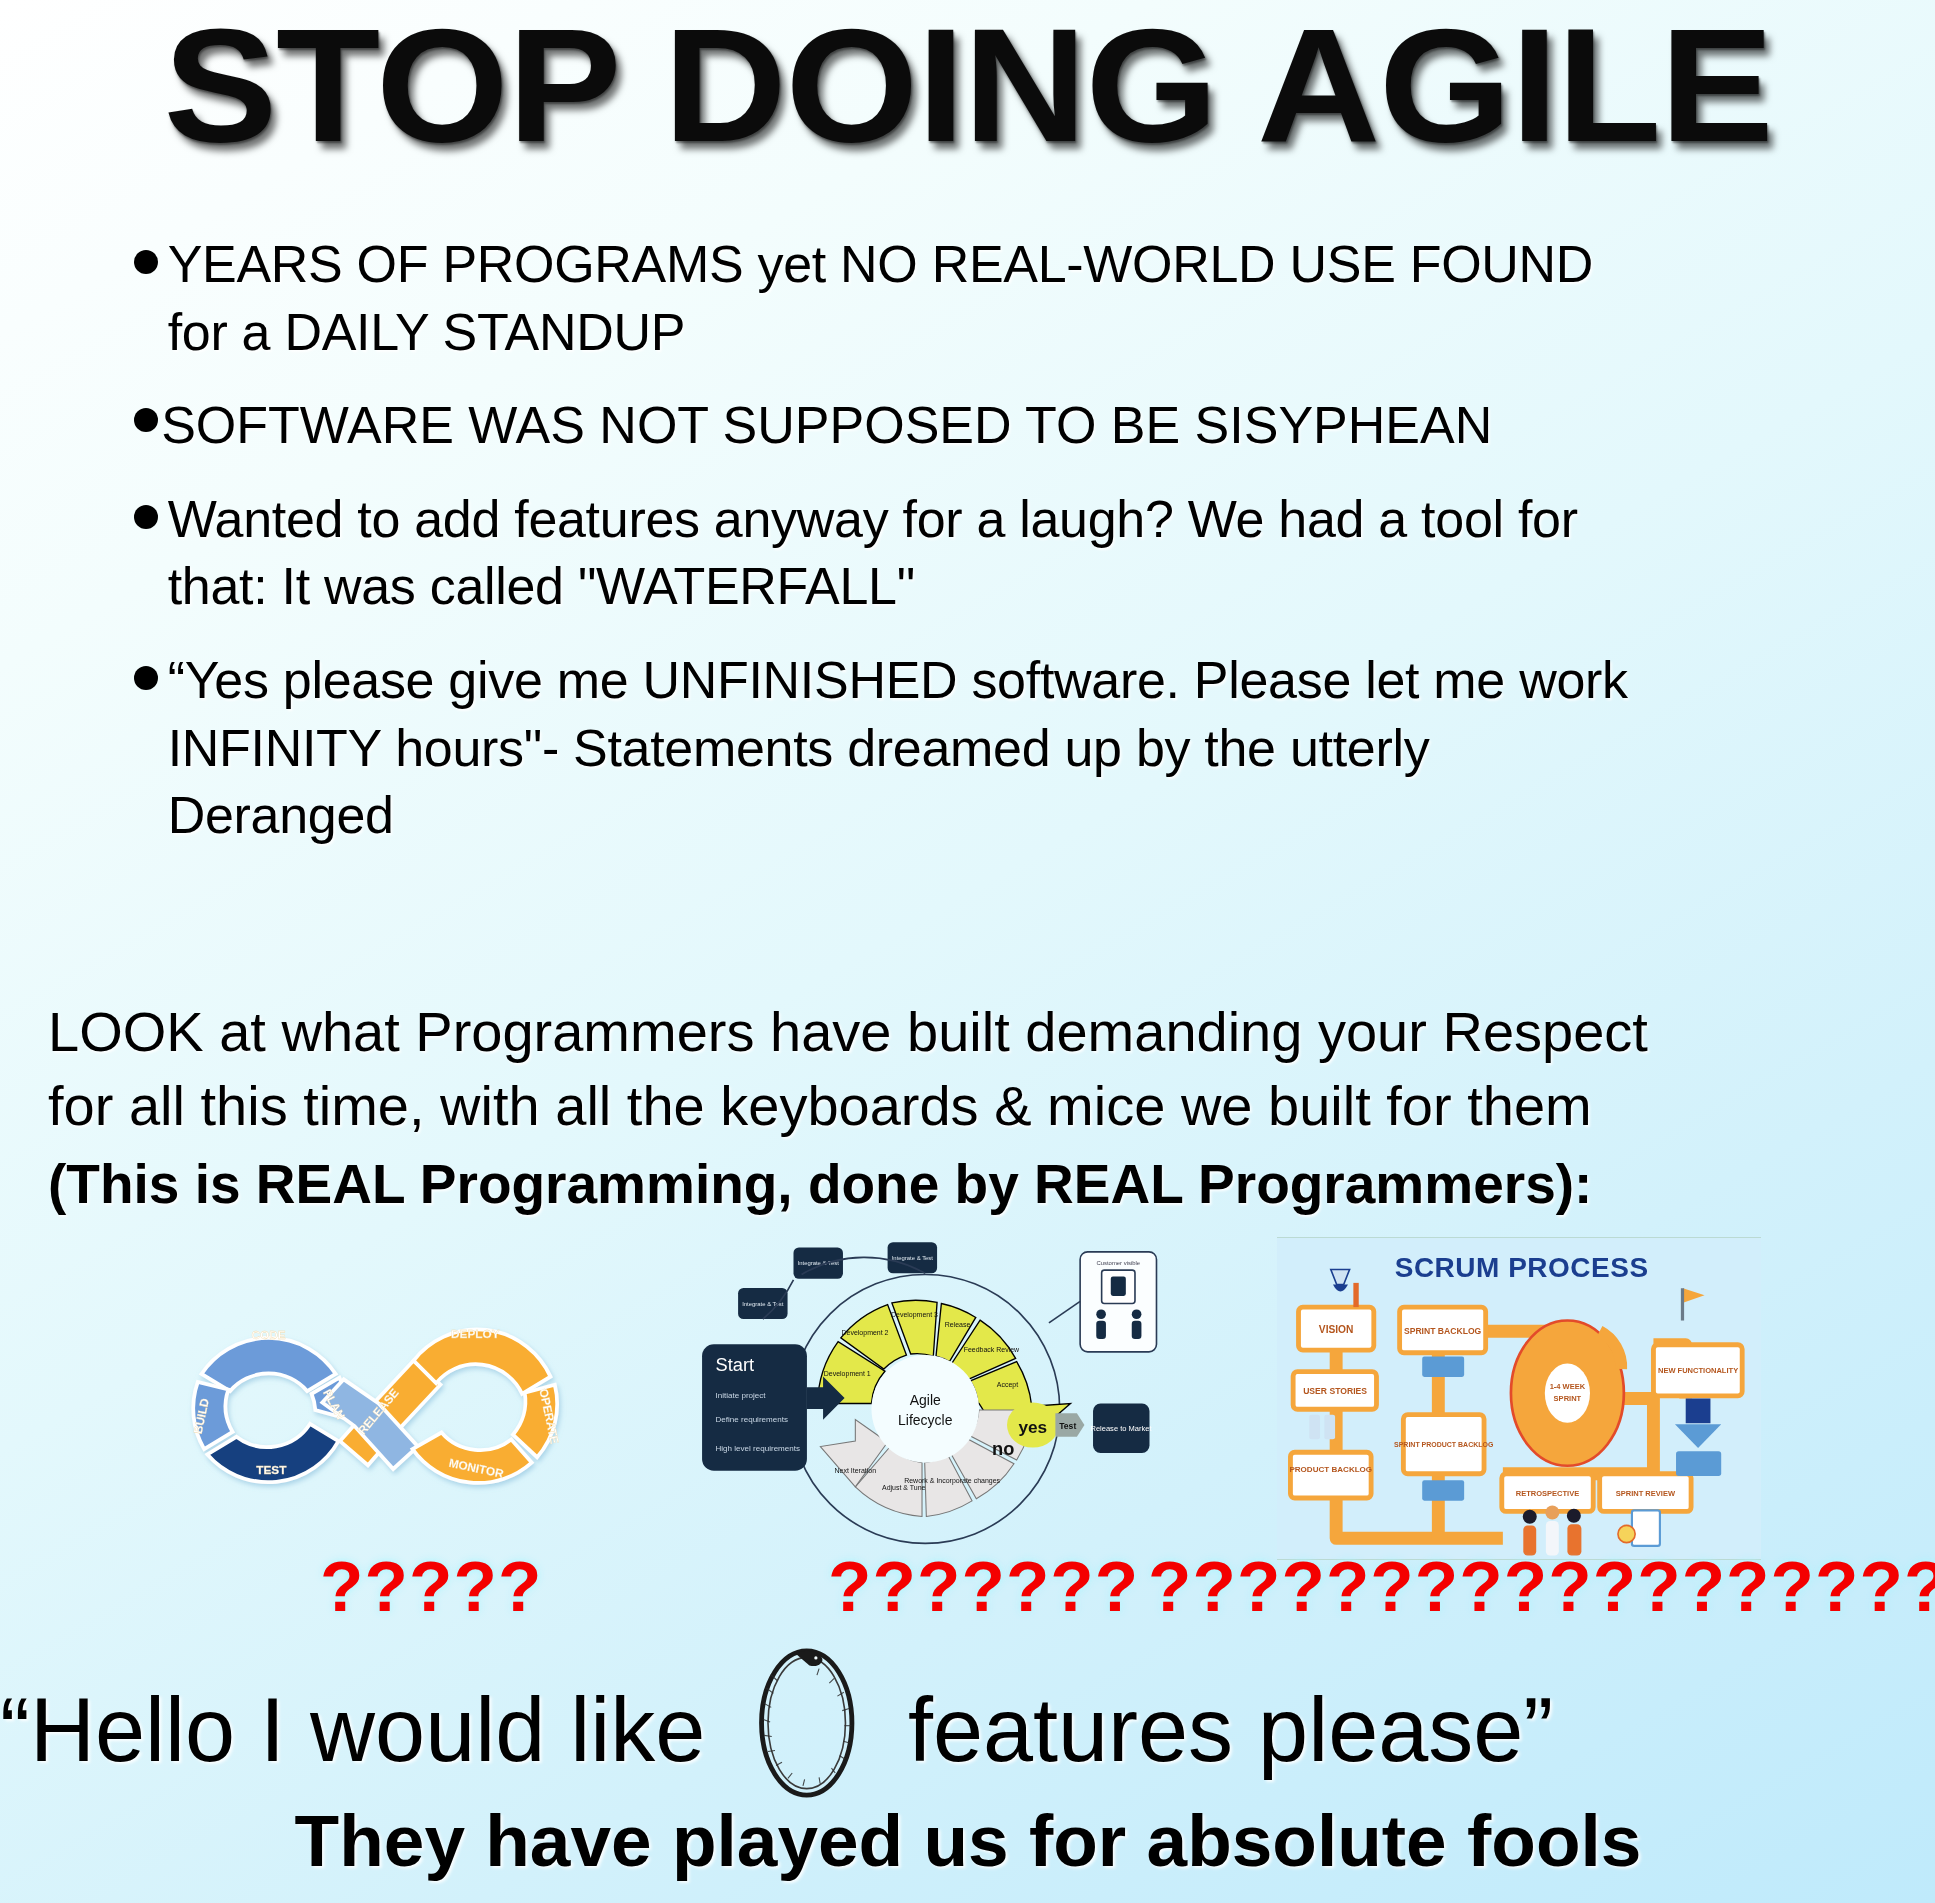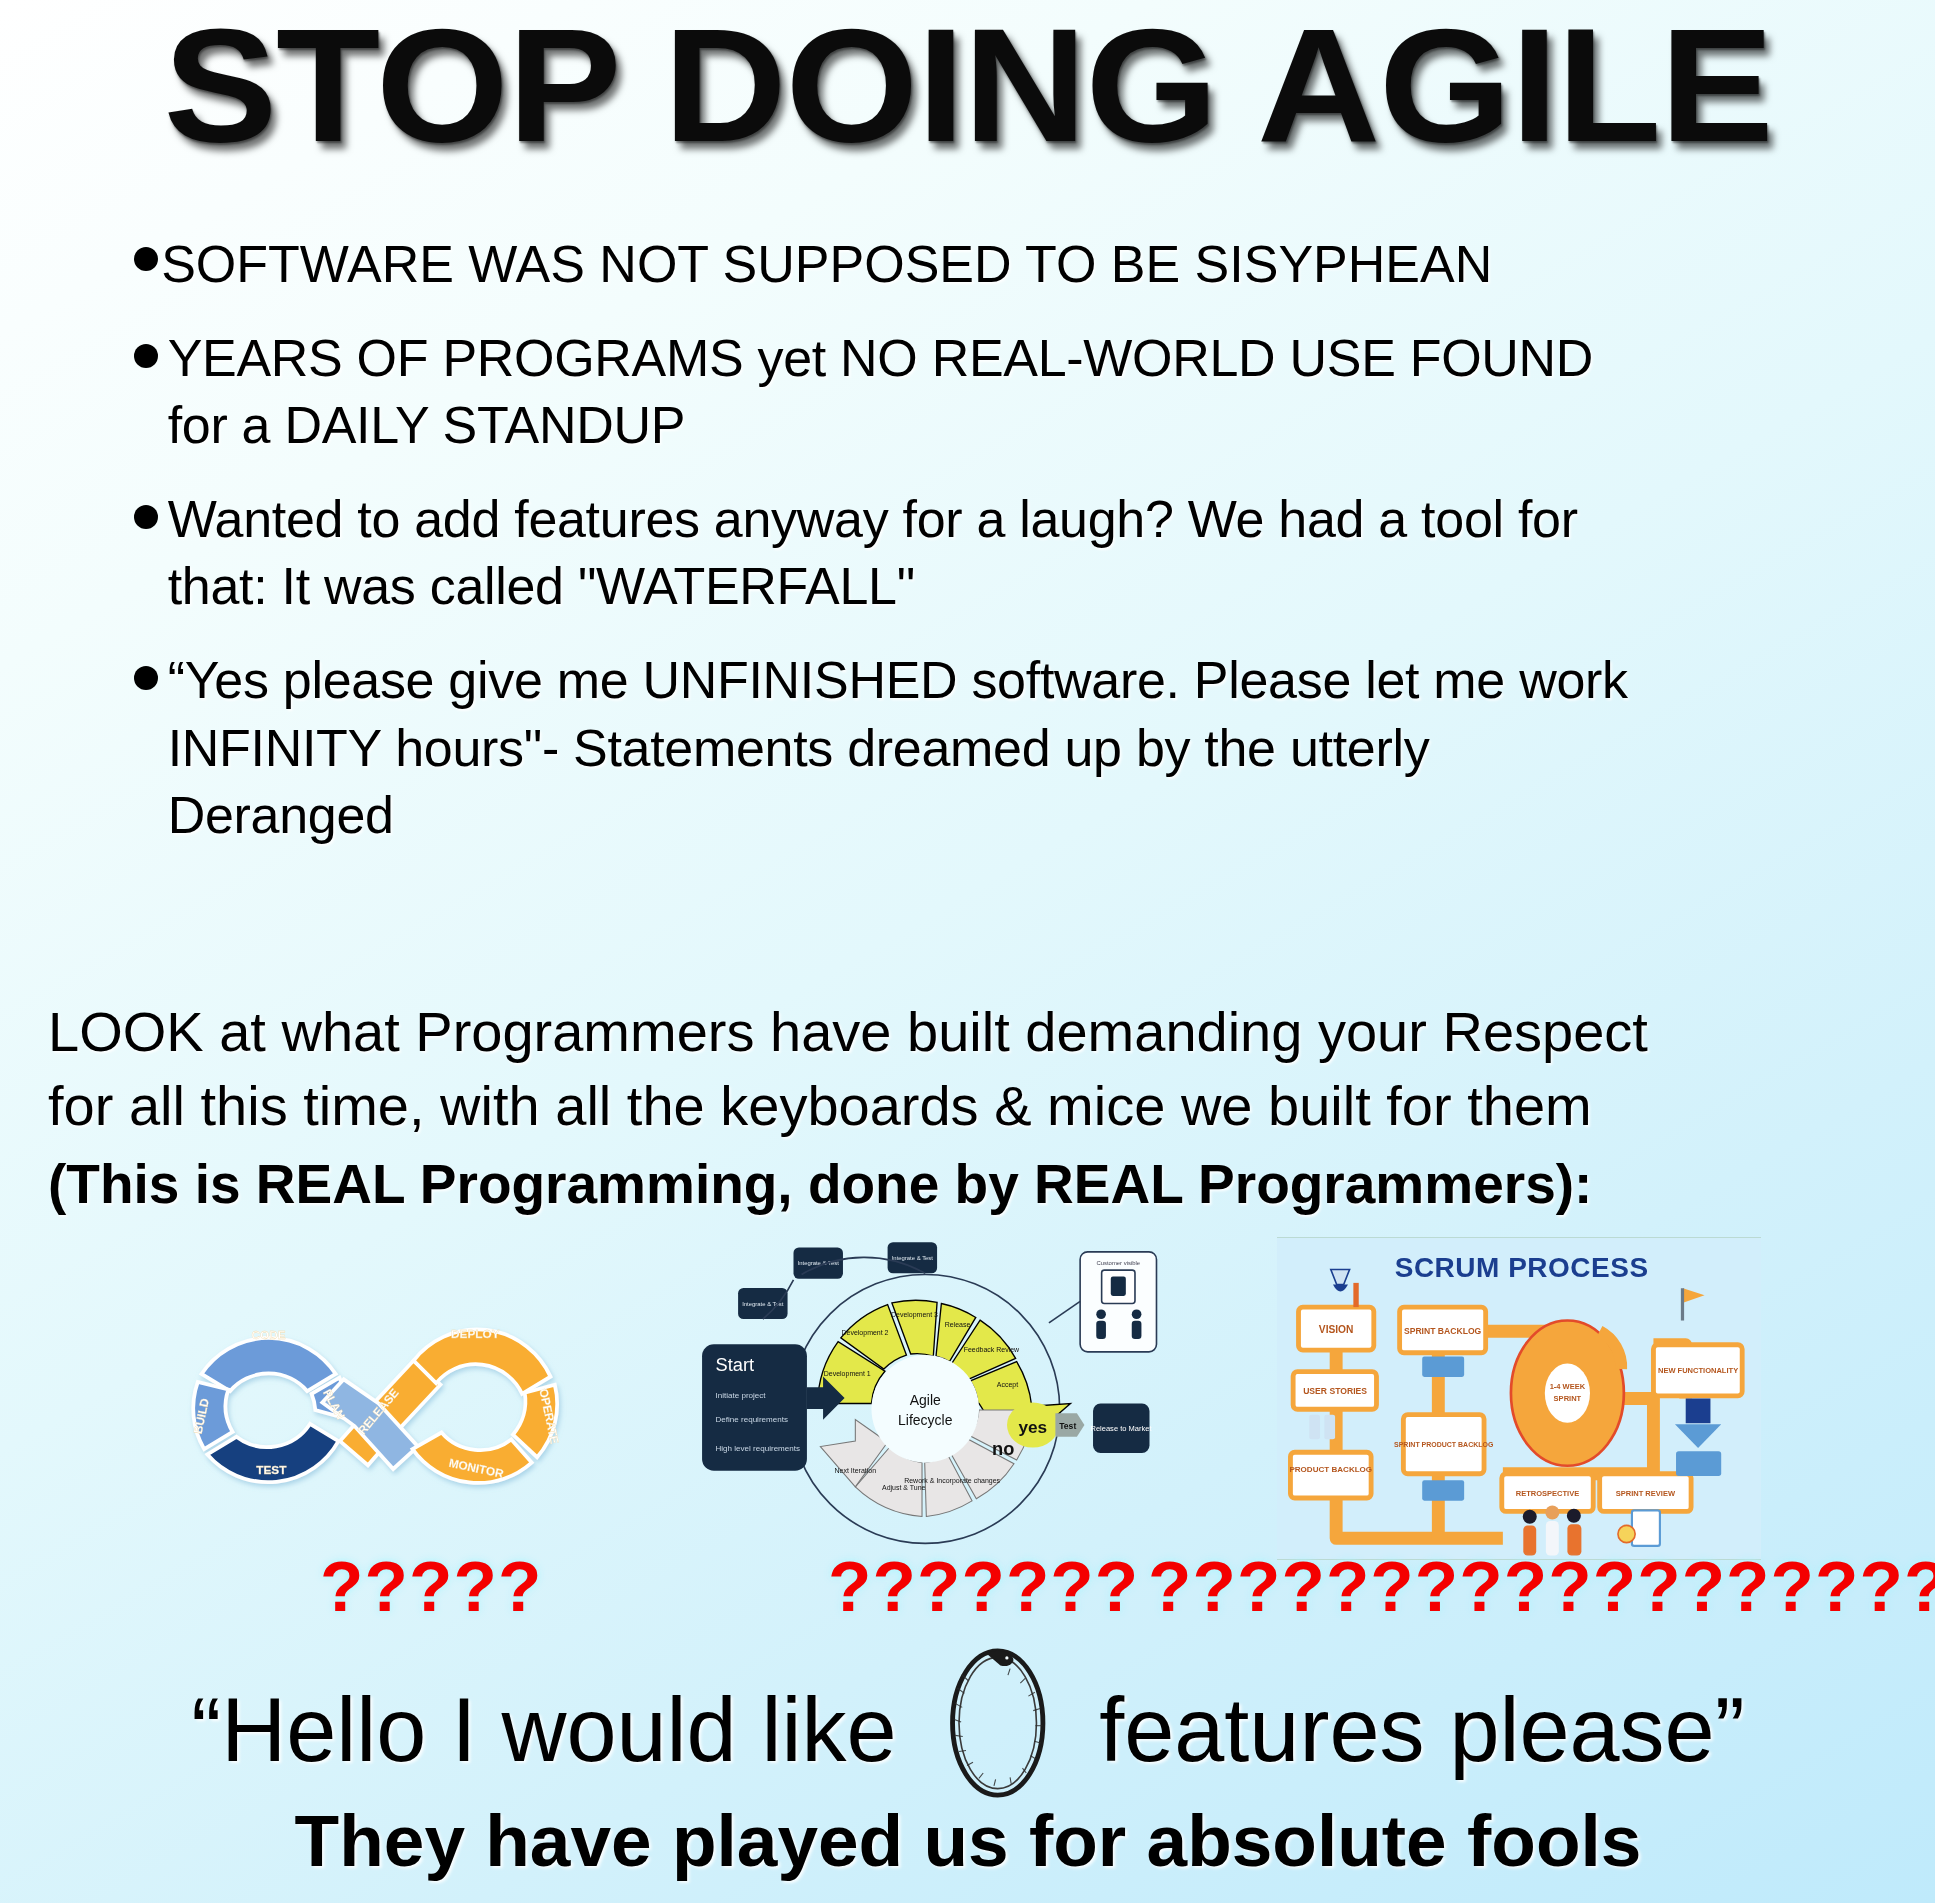--- a/index.html
+++ b/index.html
@@ -100,21 +100,20 @@
     white-space:nowrap;
     text-shadow:0 0 8.6px rgba(170,245,255,0.95),0 0 3.2px rgba(200,250,255,0.9);
   }
   #q1{left:320px;top:0;}
   #q2{left:828px;top:0;}
   #q3{left:1148px;top:0;}
 
   
   .hello{
     position:absolute;top:1645px;left:0;width:1936px;
-    text-align:center;
     font-size:90px;
     line-height:1;
     white-space:nowrap;
     text-shadow:2.2px 2.2px 3.2px rgba(255,255,255,0.9);
   }
   .hello .seg{vertical-align:middle;}
   .ouro{display:inline-block;vertical-align:middle;margin:0 18.3px;}
 
   
   .fools{
@@ -130,32 +129,32 @@
 <body>
 
 <div class="page">
 
   <div class="title-wrap">
     <div class="title">STOP DOING AGILE</div>
   </div>
 
   <div class="bullets">
 
-    <div class="bullet-row b1">
-      <div class="dot"></div>
-      <div class="btext">
-        <span>SOFTWARE WAS NOT SUPPOSED TO BE  SISYPHEAN</span>
-      </div>
-    </div>
-
     <div class="bullet-row">
       <div class="dot"></div>
       <div class="btext">
         <span>YEARS OF  PROGRAMS yet NO REAL-WORLD USE FOUND</span><br>
         <span>for a DAILY STANDUP</span>
+      </div>
+    </div>
+
+    <div class="bullet-row b1">
+      <div class="dot"></div>
+      <div class="btext">
+        <span>SOFTWARE WAS NOT SUPPOSED TO BE  SISYPHEAN</span>
       </div>
     </div>
 
     <div class="bullet-row">
       <div class="dot"></div>
       <div class="btext">
         <span>Wanted to add features anyway for a laugh? We had a tool for</span><br>
         <span>that: It was called  "WATERFALL"</span>
       </div>
     </div>

